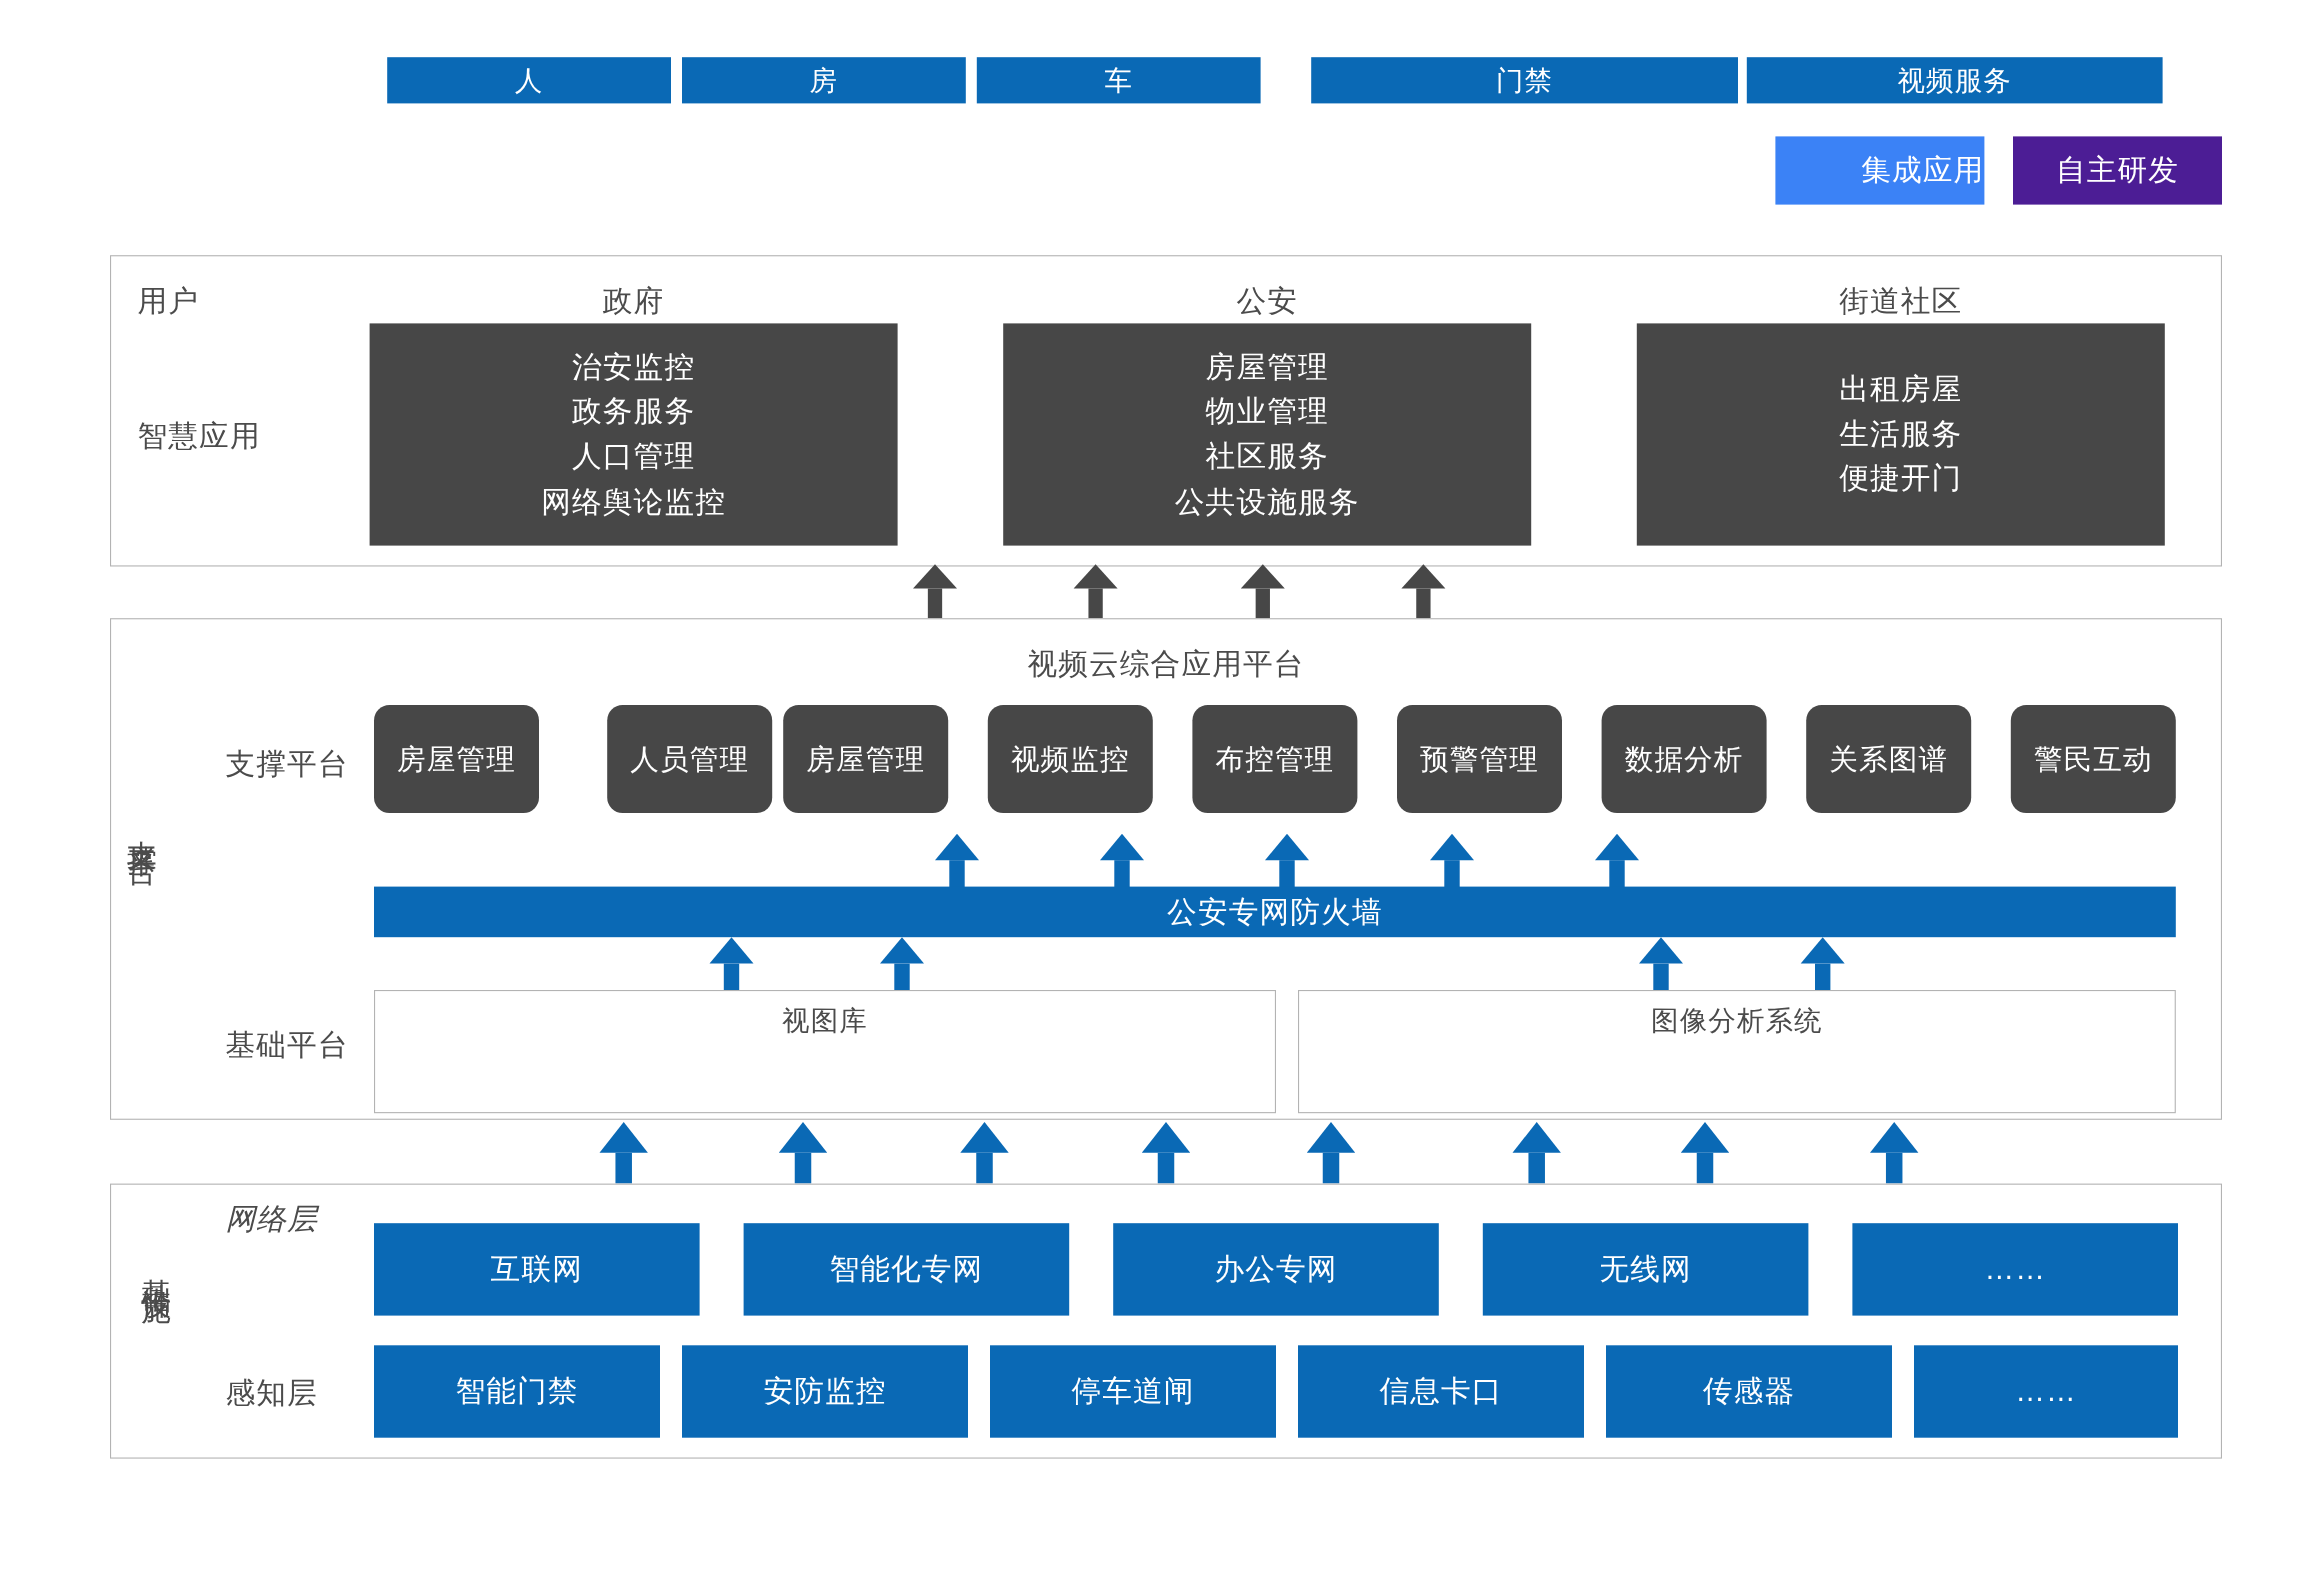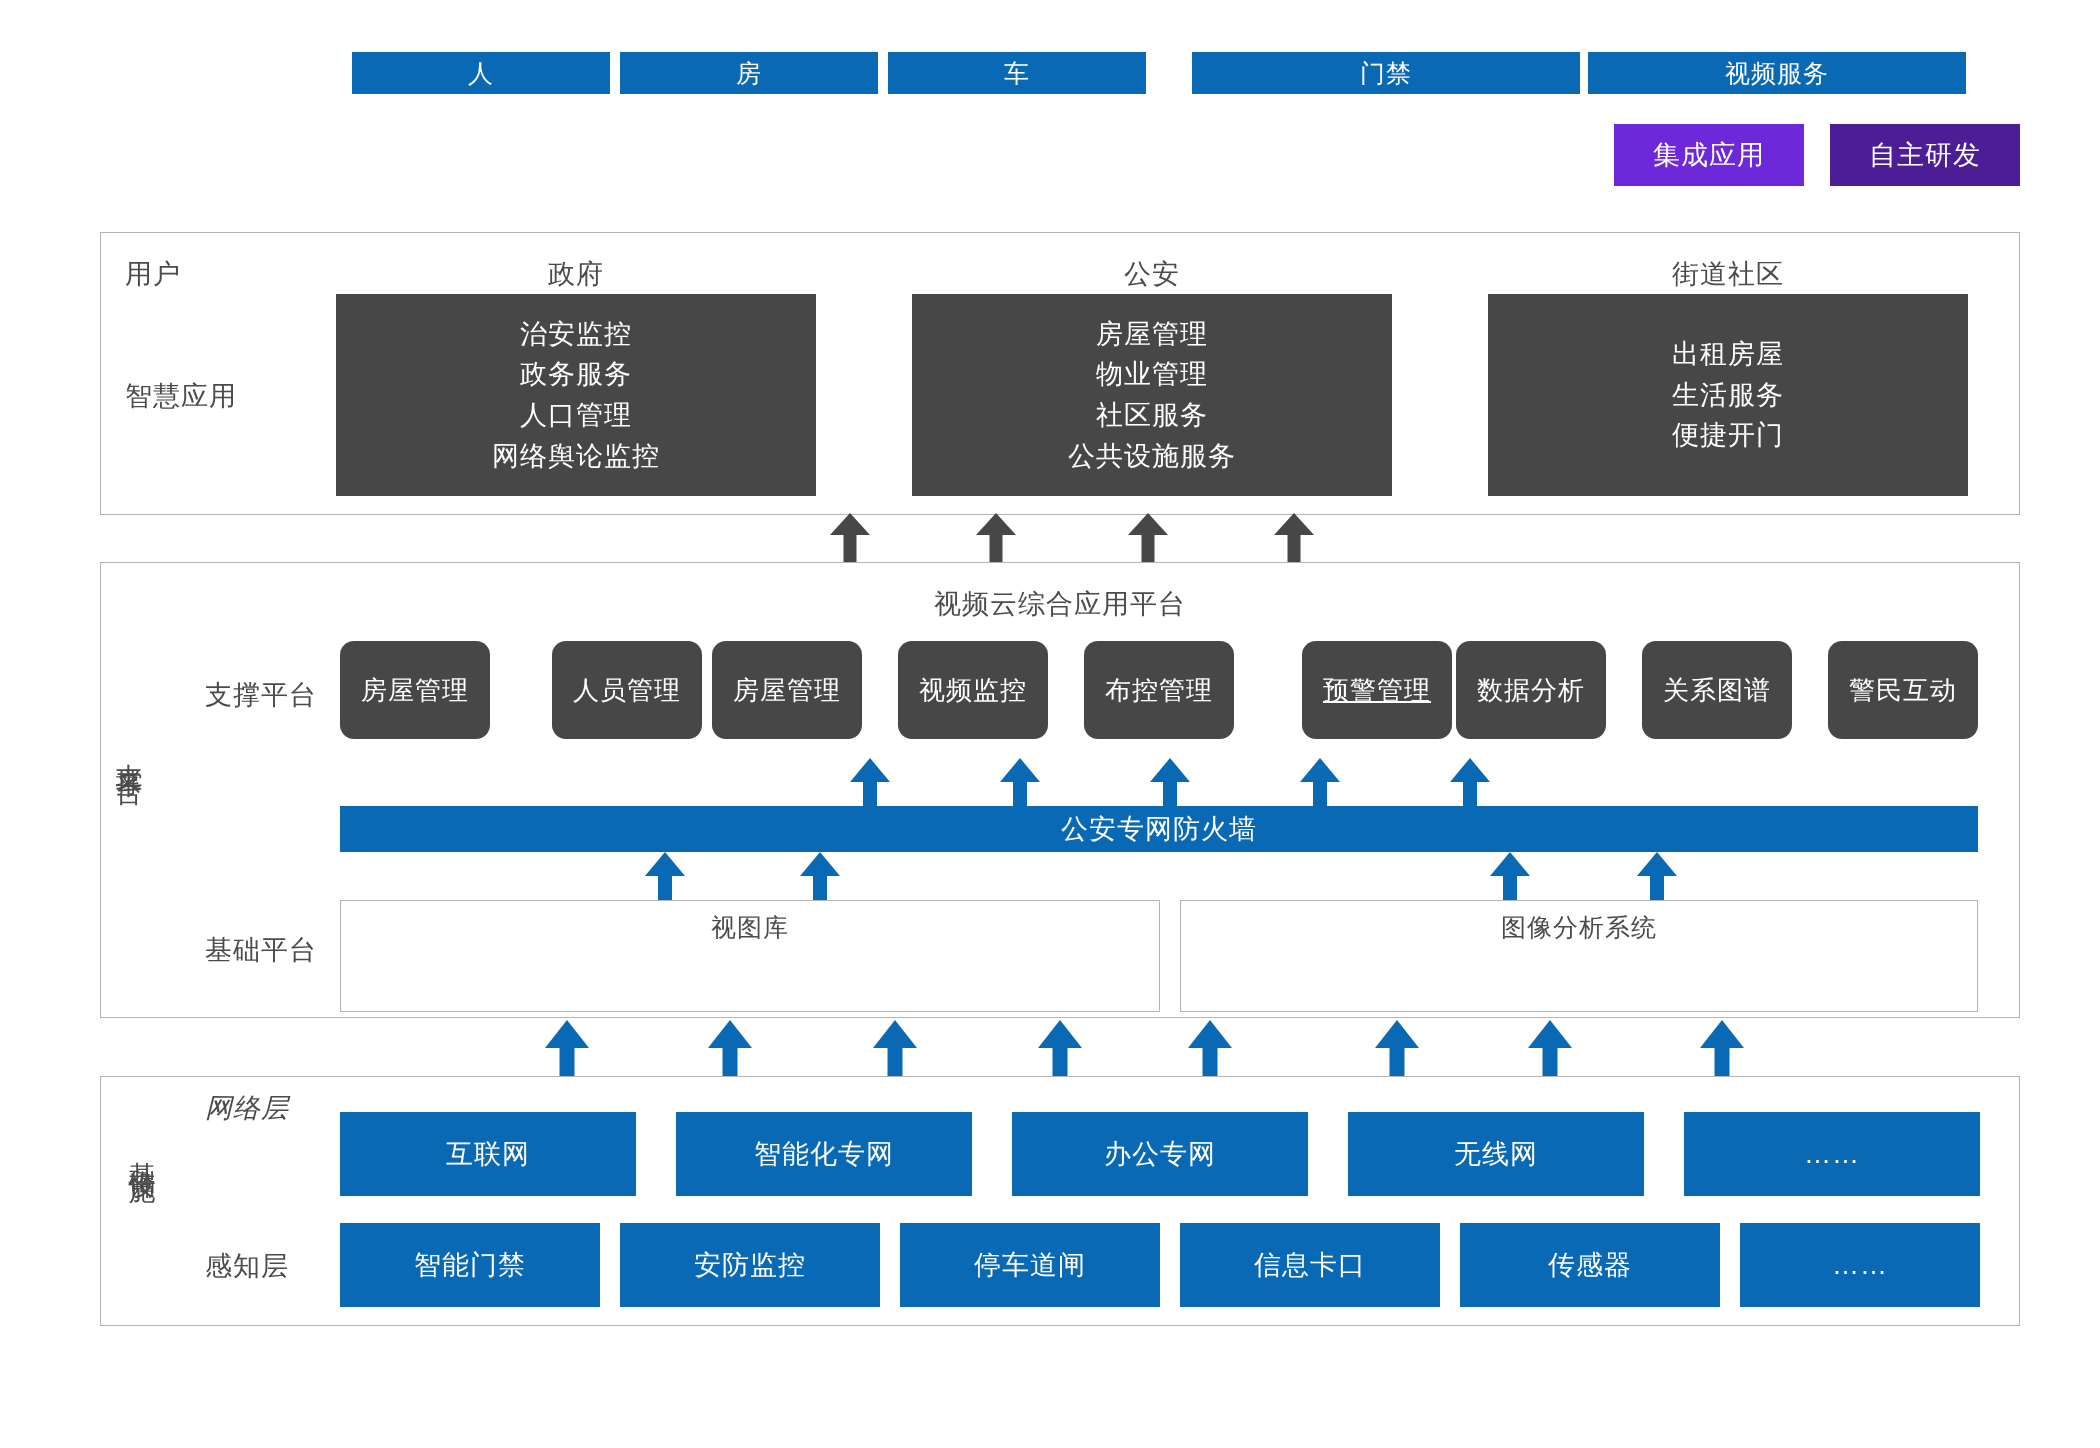--- a/index.html
+++ b/index.html
@@ -11,21 +11,21 @@
   }
   .page { position: relative; width: 2100px; height: 1448px; }
 
   
   .legend { position: absolute; top: 124px; right: 80px; display: flex; gap: 26px; }
   .legend-chip {
     width: 190px; height: 62px;
     display: flex; align-items: center; justify-content: center;
     color: #ffffff; font-size: 27px; letter-spacing: 1px;
   }
-  .chip-blue { background: #6d28d9; }
+  .chip-blue { background: #3b82f6; justify-content: flex-end; }
   .chip-gray { background: #4c1d95; }
 
   
   .section {
     position: absolute;
     border: 1.5px solid #b3b3b3;
     background: #ffffff;
   }
   #sec-app      { left: 100px; top: 232px;  width: 1920px; height: 283px; }
   #sec-platform { left: 100px; top: 562px;  width: 1920px; height: 456px; }
@@ -180,21 +180,21 @@
     </div>
   <div class="pill" style="left:712px;">
       <span>房屋管理</span>
     </div>
   <div class="pill" style="left:898px;">
       <span>视频监控</span>
     </div>
   <div class="pill" style="left:1084px;">
       <span>布控管理</span>
     </div>
-  <div class="pill" style="left:1302px;text-decoration:underline;">
+  <div class="pill" style="left:1270px;">
       <span>预警管理</span>
     </div>
   <div class="pill" style="left:1456px;">
       <span>数据分析</span>
     </div>
   <div class="pill" style="left:1642px;">
       <span>关系图谱</span>
     </div>
   <div class="pill" style="left:1828px;">
       <span>警民互动</span>

